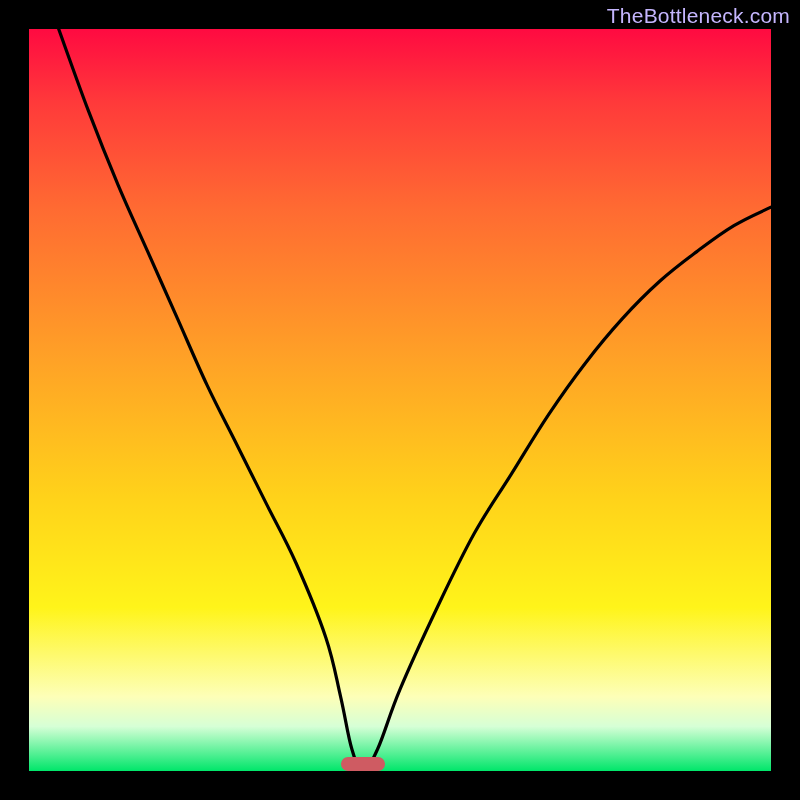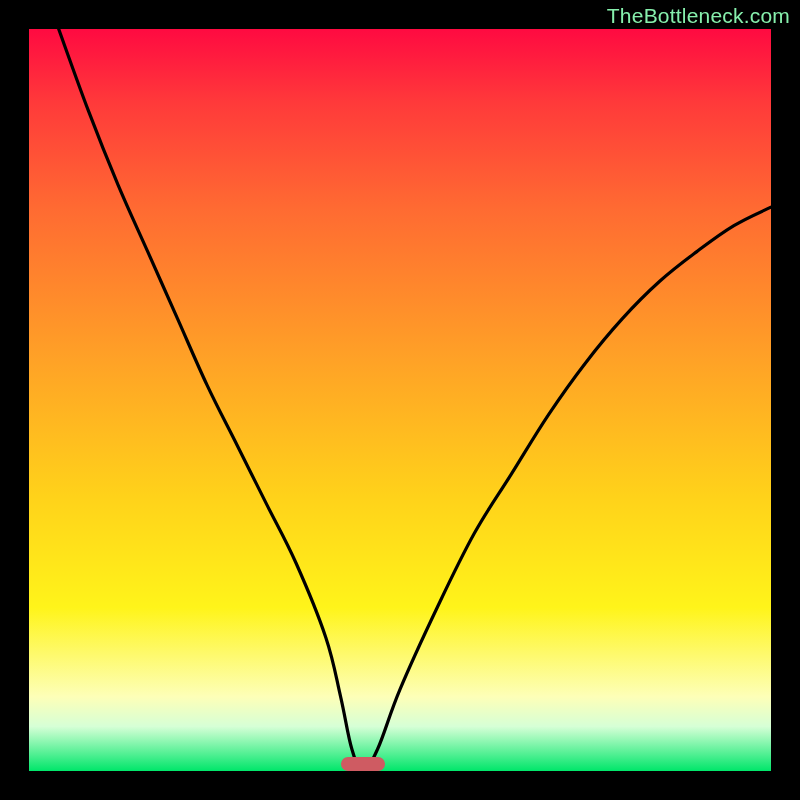--- a/index.html
+++ b/index.html
@@ -25,21 +25,21 @@
        #ffd21a 63%,
        #fff41a 78%,
        #fdffb8 90%,
        #d6ffd6 94%,
        #00e66a 100%);
   }
   .watermark {
     position: absolute;
     top: 4px;
     right: 10px;
-    color: #86efac;
+    color: #c4b5fd;
     font-size: 21px;
     letter-spacing: 0.2px;
     font-weight: 500;
   }
   svg.curve {
     position: absolute;
     left: 0;
     top: 0;
     width: 742px;
     height: 742px;

